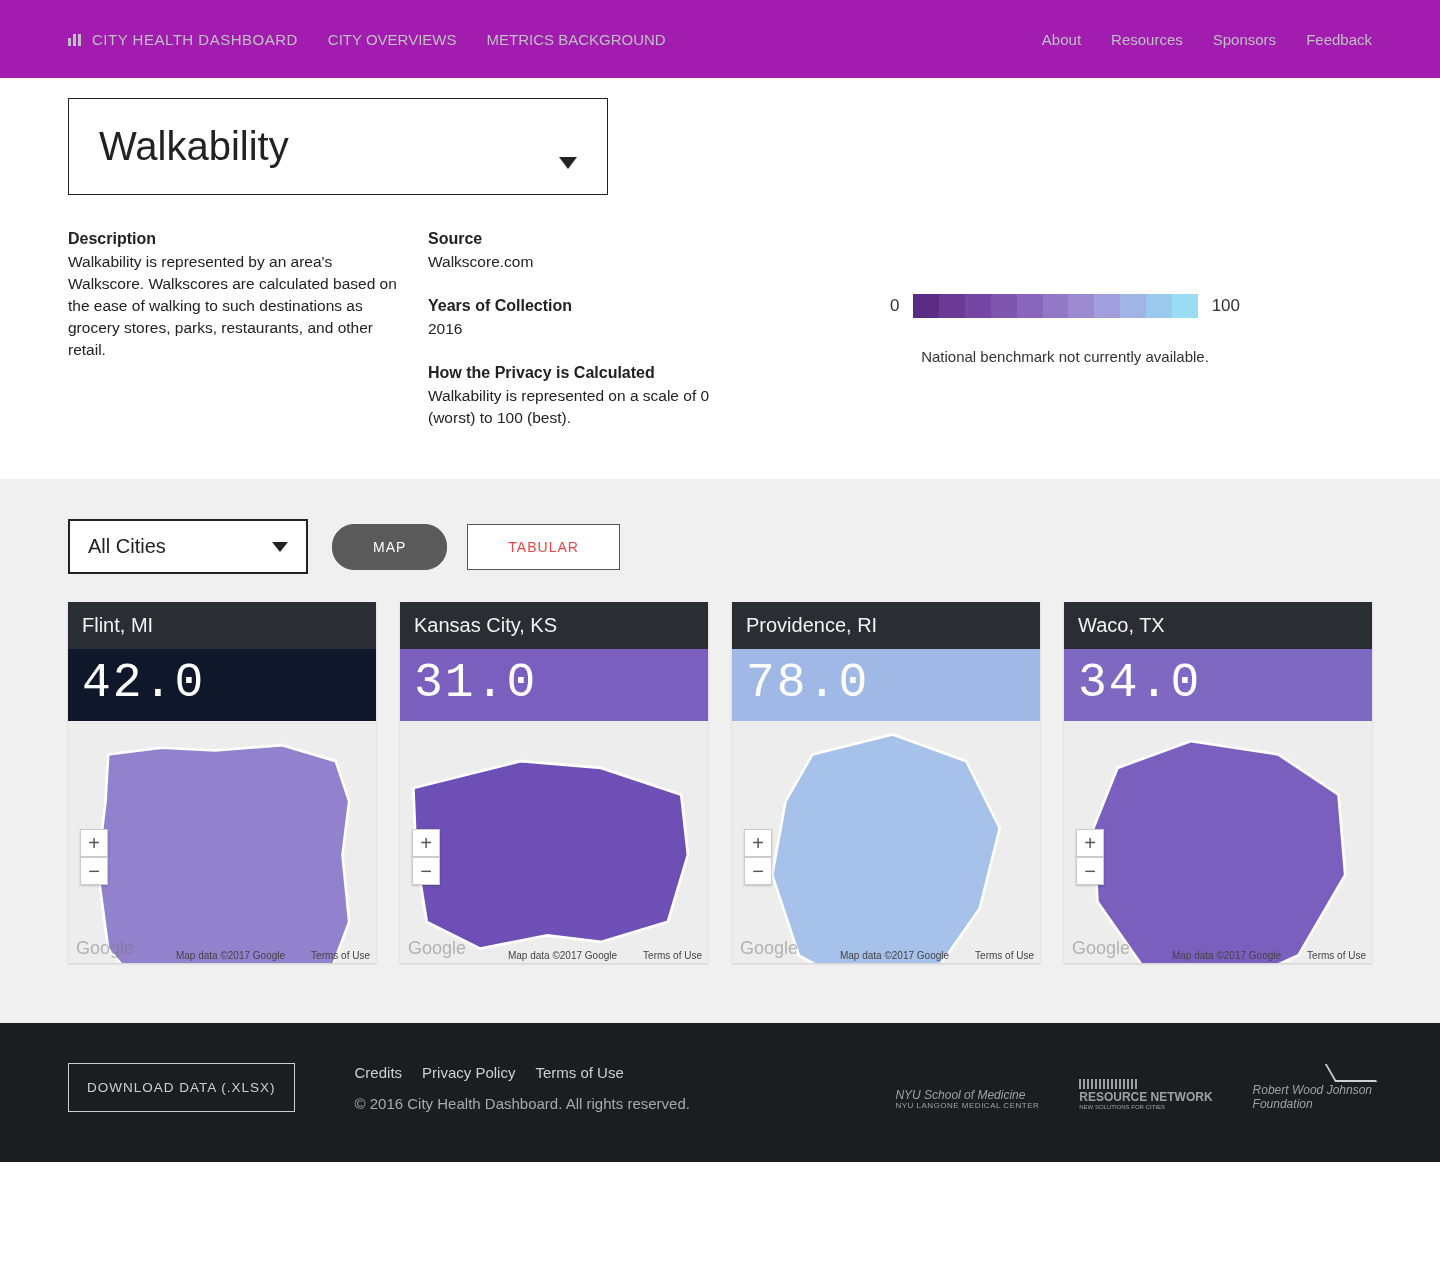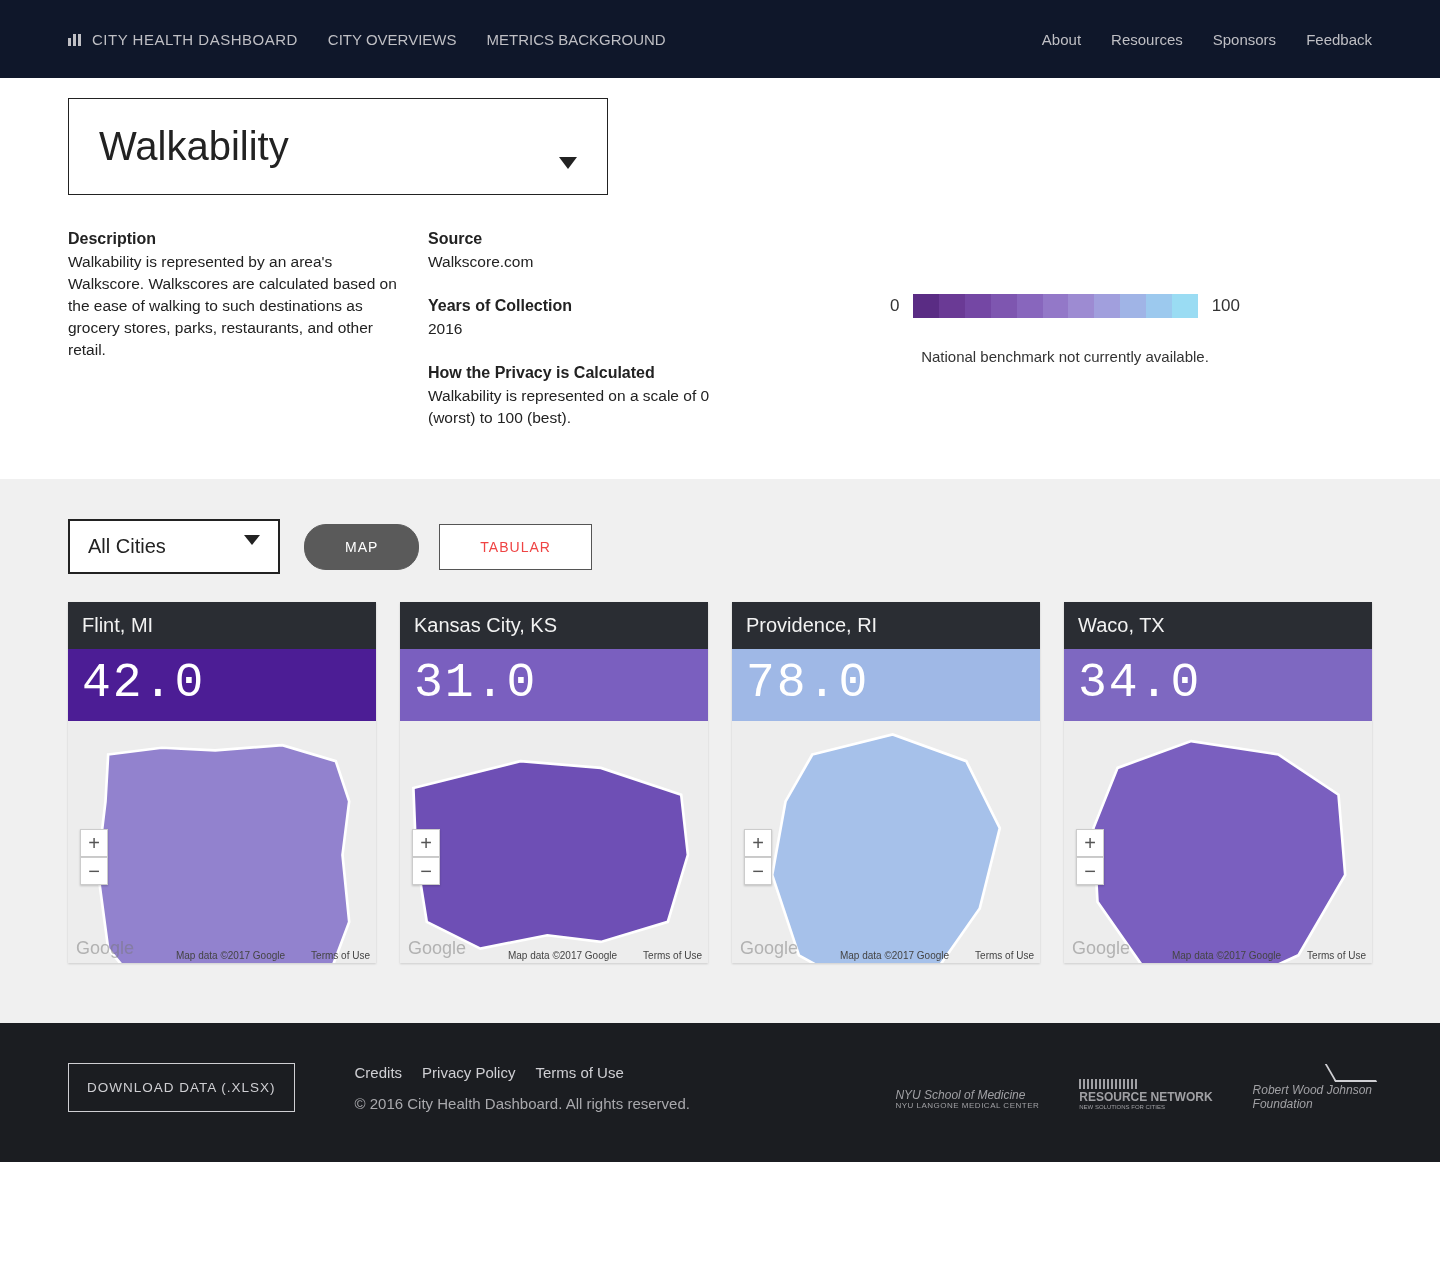--- a/index.html
+++ b/index.html
@@ -1,19 +1,19 @@
 <!DOCTYPE html>
 <html><head>
 <meta charset="utf-8">
 <style>
 * { margin:0; padding:0; box-sizing:border-box; font-family: -apple-system, BlinkMacSystemFont, "Segoe UI", Helvetica, Arial, sans-serif; }
 body { background:#fff; color:#222; }
 
 
-.topbar { background:#0f172a; color:#bfbfc4; display:flex; align-items:center; justify-content:space-between; padding:0 68px; height:78px; }
+.topbar { background:#a21caf; color:#bfbfc4; display:flex; align-items:center; justify-content:space-between; padding:0 68px; height:78px; }
 .topbar-left, .topbar-right { display:flex; align-items:center; gap:30px; }
 .brand { display:flex; align-items:center; gap:10px; color:#bfbfc4; letter-spacing:0.5px; font-size:15px; }
 .topbar a, .topbar span.navlink { color:#bfbfc4; text-decoration:none; font-size:15px; cursor:pointer; }
 .brand-icon { display:inline-block; width:14px; height:14px; position:relative; }
 .brand-icon::before { content:""; position:absolute; left:0; bottom:0; width:3px; height:8px; background:#bfbfc4; }
 .brand-icon::after { content:""; position:absolute; left:5px; bottom:0; width:3px; height:12px; background:#bfbfc4; box-shadow:5px 0 0 0 #bfbfc4; }
 
 
 .overview { padding:20px 68px 50px; }
 .metric-select { width:540px; border:1px solid #222; padding:25px 30px; font-size:40px; display:flex; align-items:flex-end; justify-content:space-between; cursor:pointer; margin-bottom:35px; }
@@ -27,21 +27,21 @@
 .ov-text { font-size:15.5px; line-height:1.42; color:#222; margin-bottom:24px; }
 .legend-row { display:flex; align-items:center; gap:14px; width:100%; max-width:350px; }
 .legend-num { font-size:17px; color:#333; }
 .legend-bar { flex:1; height:24px; display:flex; }
 .legend-bar span { flex:1; }
 .legend-note { margin-top:30px; font-size:15px; color:#333; text-align:center; }
 
 
 .cards-section { background:#f0f0f0; padding:40px 68px 60px; }
 .cards-controls { display:flex; align-items:center; gap:24px; margin-bottom:28px; }
-.city-select { width:212px; border:2px solid #222; background:#fff; padding:14px 18px; font-size:20px; display:flex; justify-content:space-between; cursor:pointer; }
+.city-select { width:240px; border:2px solid #222; background:#fff; padding:14px 18px; font-size:20px; display:flex; align-items:center; justify-content:space-between; cursor:pointer; }
 .city-select .caret-down { border-left-width:8px; border-right-width:8px; border-top-width:10px; }
 .view-toggle button { height:46px; padding:0 40px; font-size:14px; letter-spacing:1px; cursor:pointer; border:1px solid #555; background:#fff; color:#ef4444; }
 .view-toggle button.active { background:#5a5a5a; color:#fff; border-color:#5a5a5a;border-radius:22px; }
 .view-toggle { display:flex; gap:20px; }
 
 .cards { display:flex; gap:24px; }
 .card { flex:1; background:#fff; display:flex; flex-direction:column; box-shadow:0 1px 2px rgba(0,0,0,0.15); }
 .card-header { background:#2a2d33; color:#f2f2f2; padding:12px 14px; font-size:20px; }
 .card-score { color:#fff; padding:10px 14px 14px; font-size:48px; font-family:"Courier New",monospace; letter-spacing:2px; line-height:1; }
 .card-map { position:relative; height:242px; background:#ededed; overflow:hidden; }
@@ -136,21 +136,21 @@
       <span class="caret-down"></span>
     </div>
     <div class="view-toggle">
       <button class="active">MAP</button>
       <button>TABULAR</button>
     </div>
   </div>
   <div class="cards" id="cards">
       <div class="card">
         <div class="card-header">Flint, MI</div>
-        <div class="card-score" style="background:#4c1d95">42.0</div>
+        <div class="card-score" style="background:#0f172a">42.0</div>
         <div class="card-map">
           <svg viewBox="0 0 230 210" preserveAspectRatio="xMidYMid meet">
             <path d="M30 25 L70 20 L110 22 L160 18 L200 30 L210 60 L205 100 L210 150 L195 190 L150 200 L100 195 L55 200 L30 170 L22 110 L28 60 Z" fill="#9282ce" stroke="#ffffff" stroke-width="2"></path>
           </svg>
           <div class="zoom">
             <button>+</button>
             <button>−</button>
           </div>
           <div class="map-attrib">Google</div>
           <div class="map-credits">

